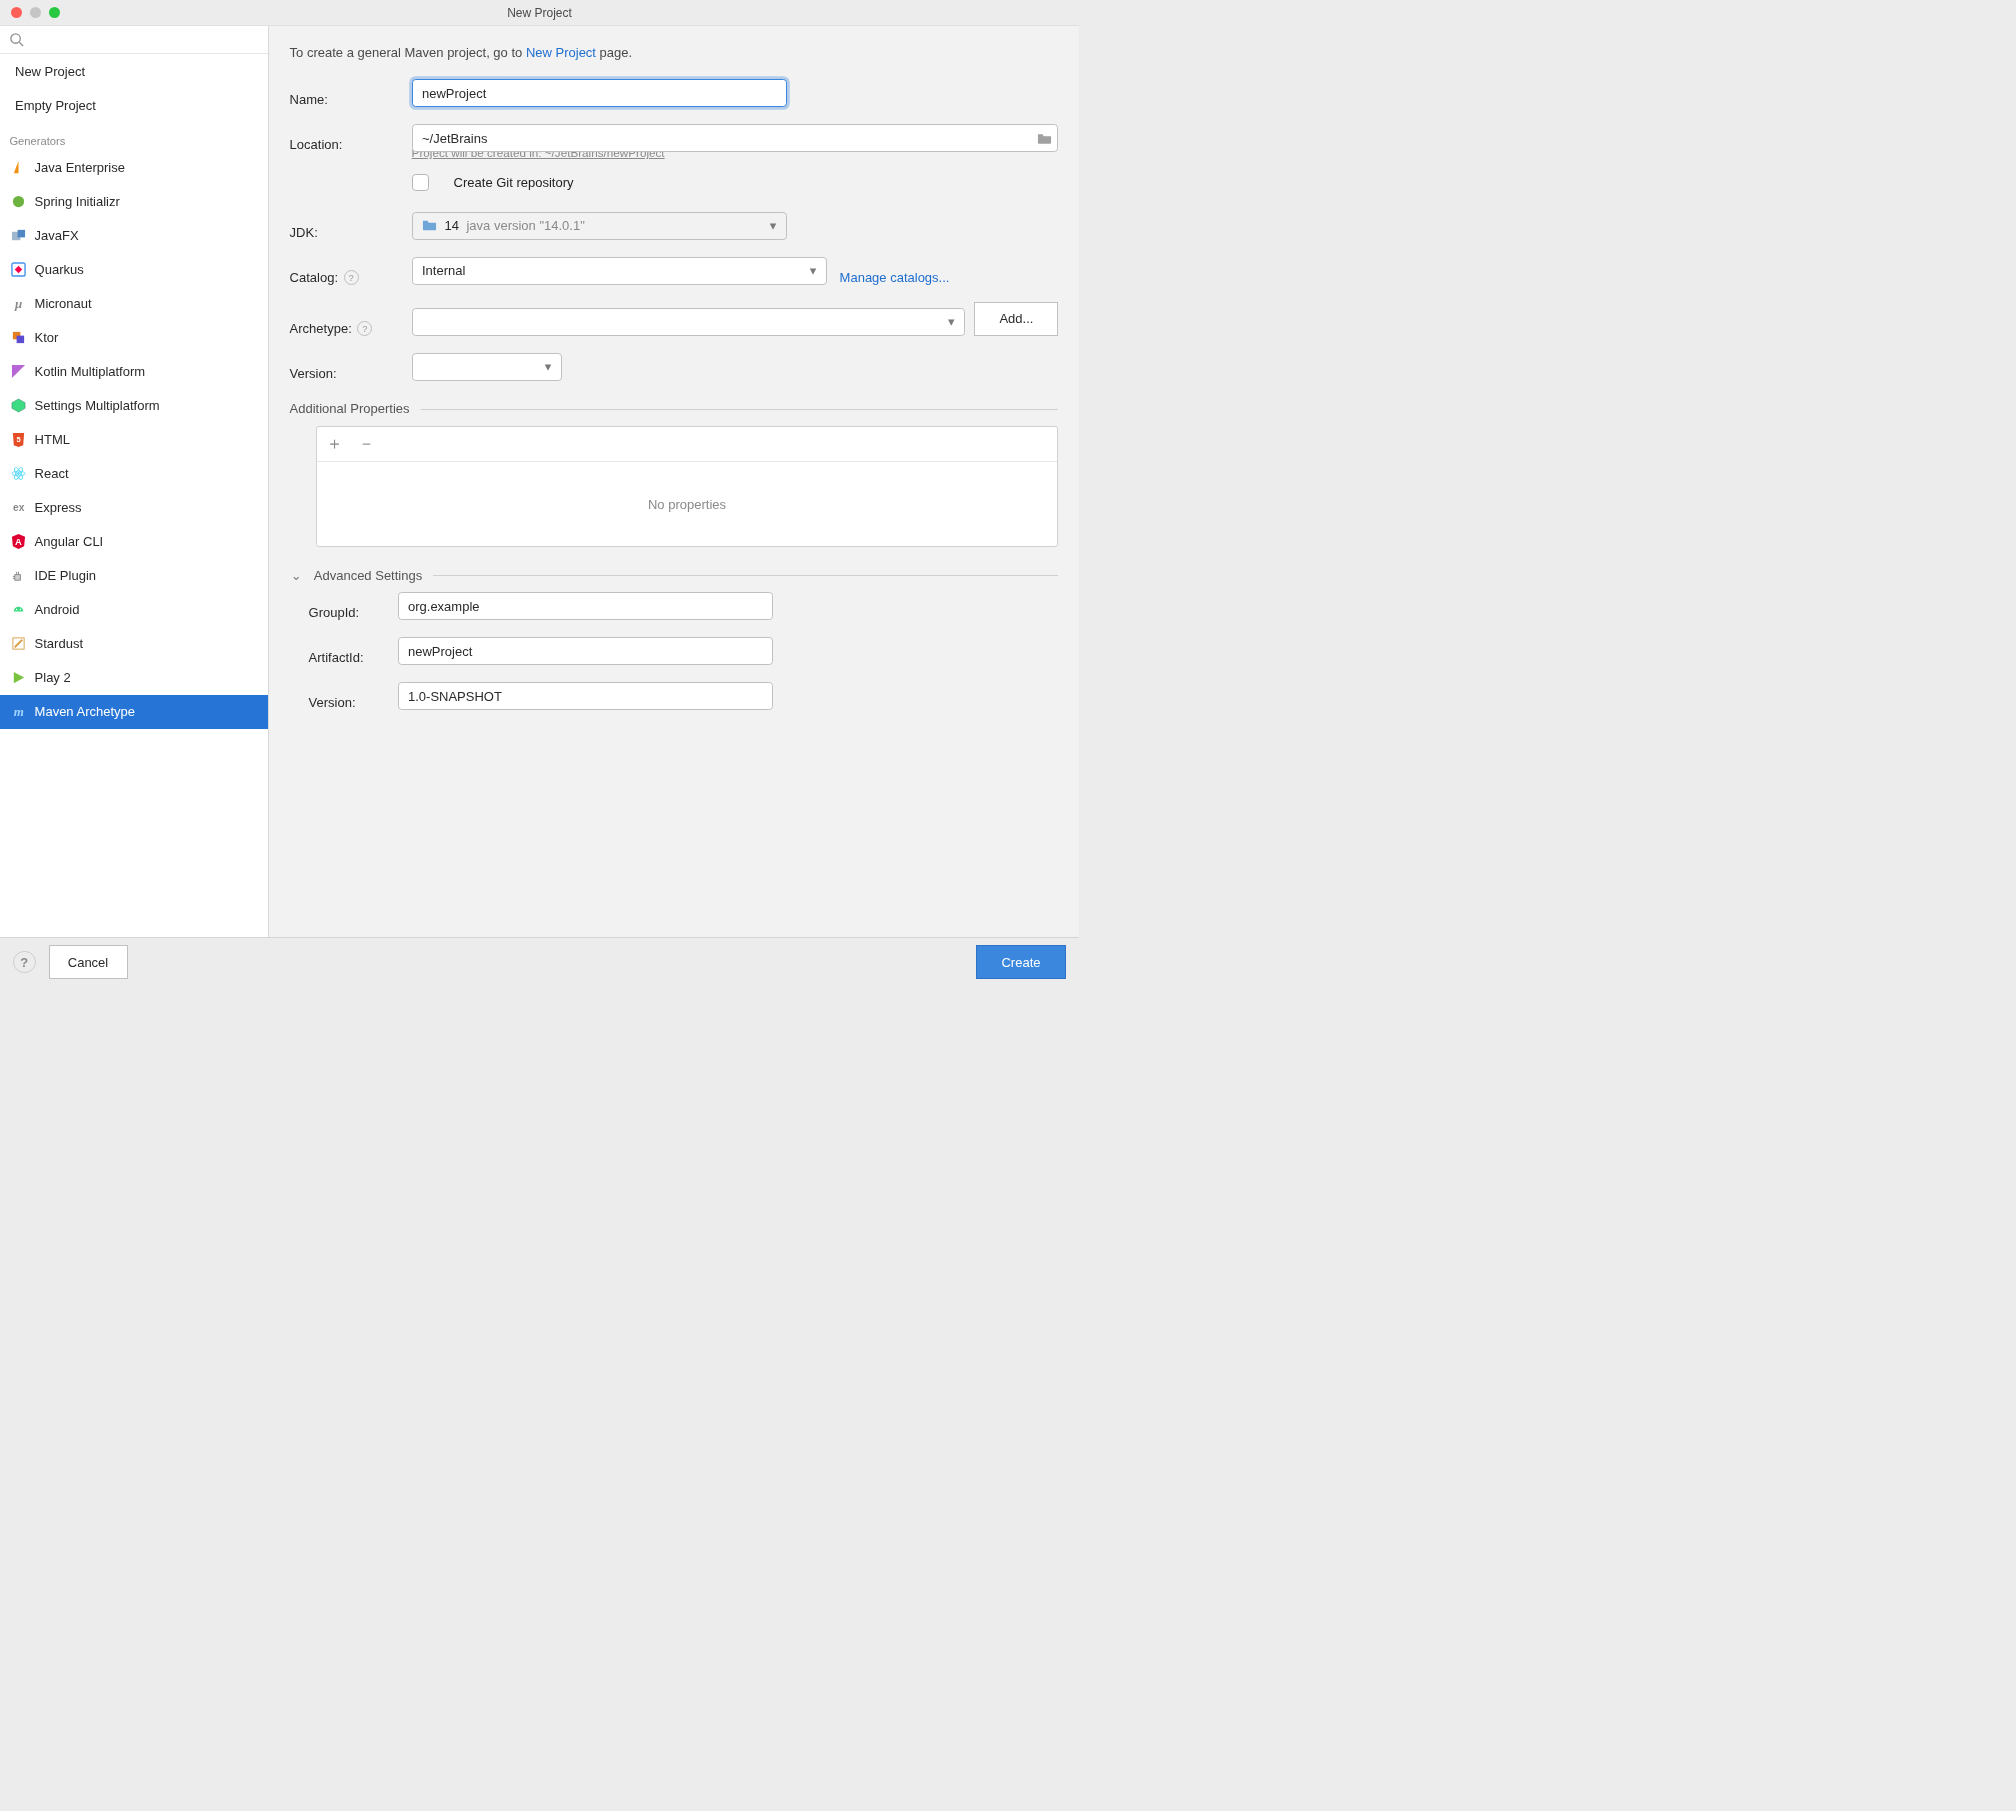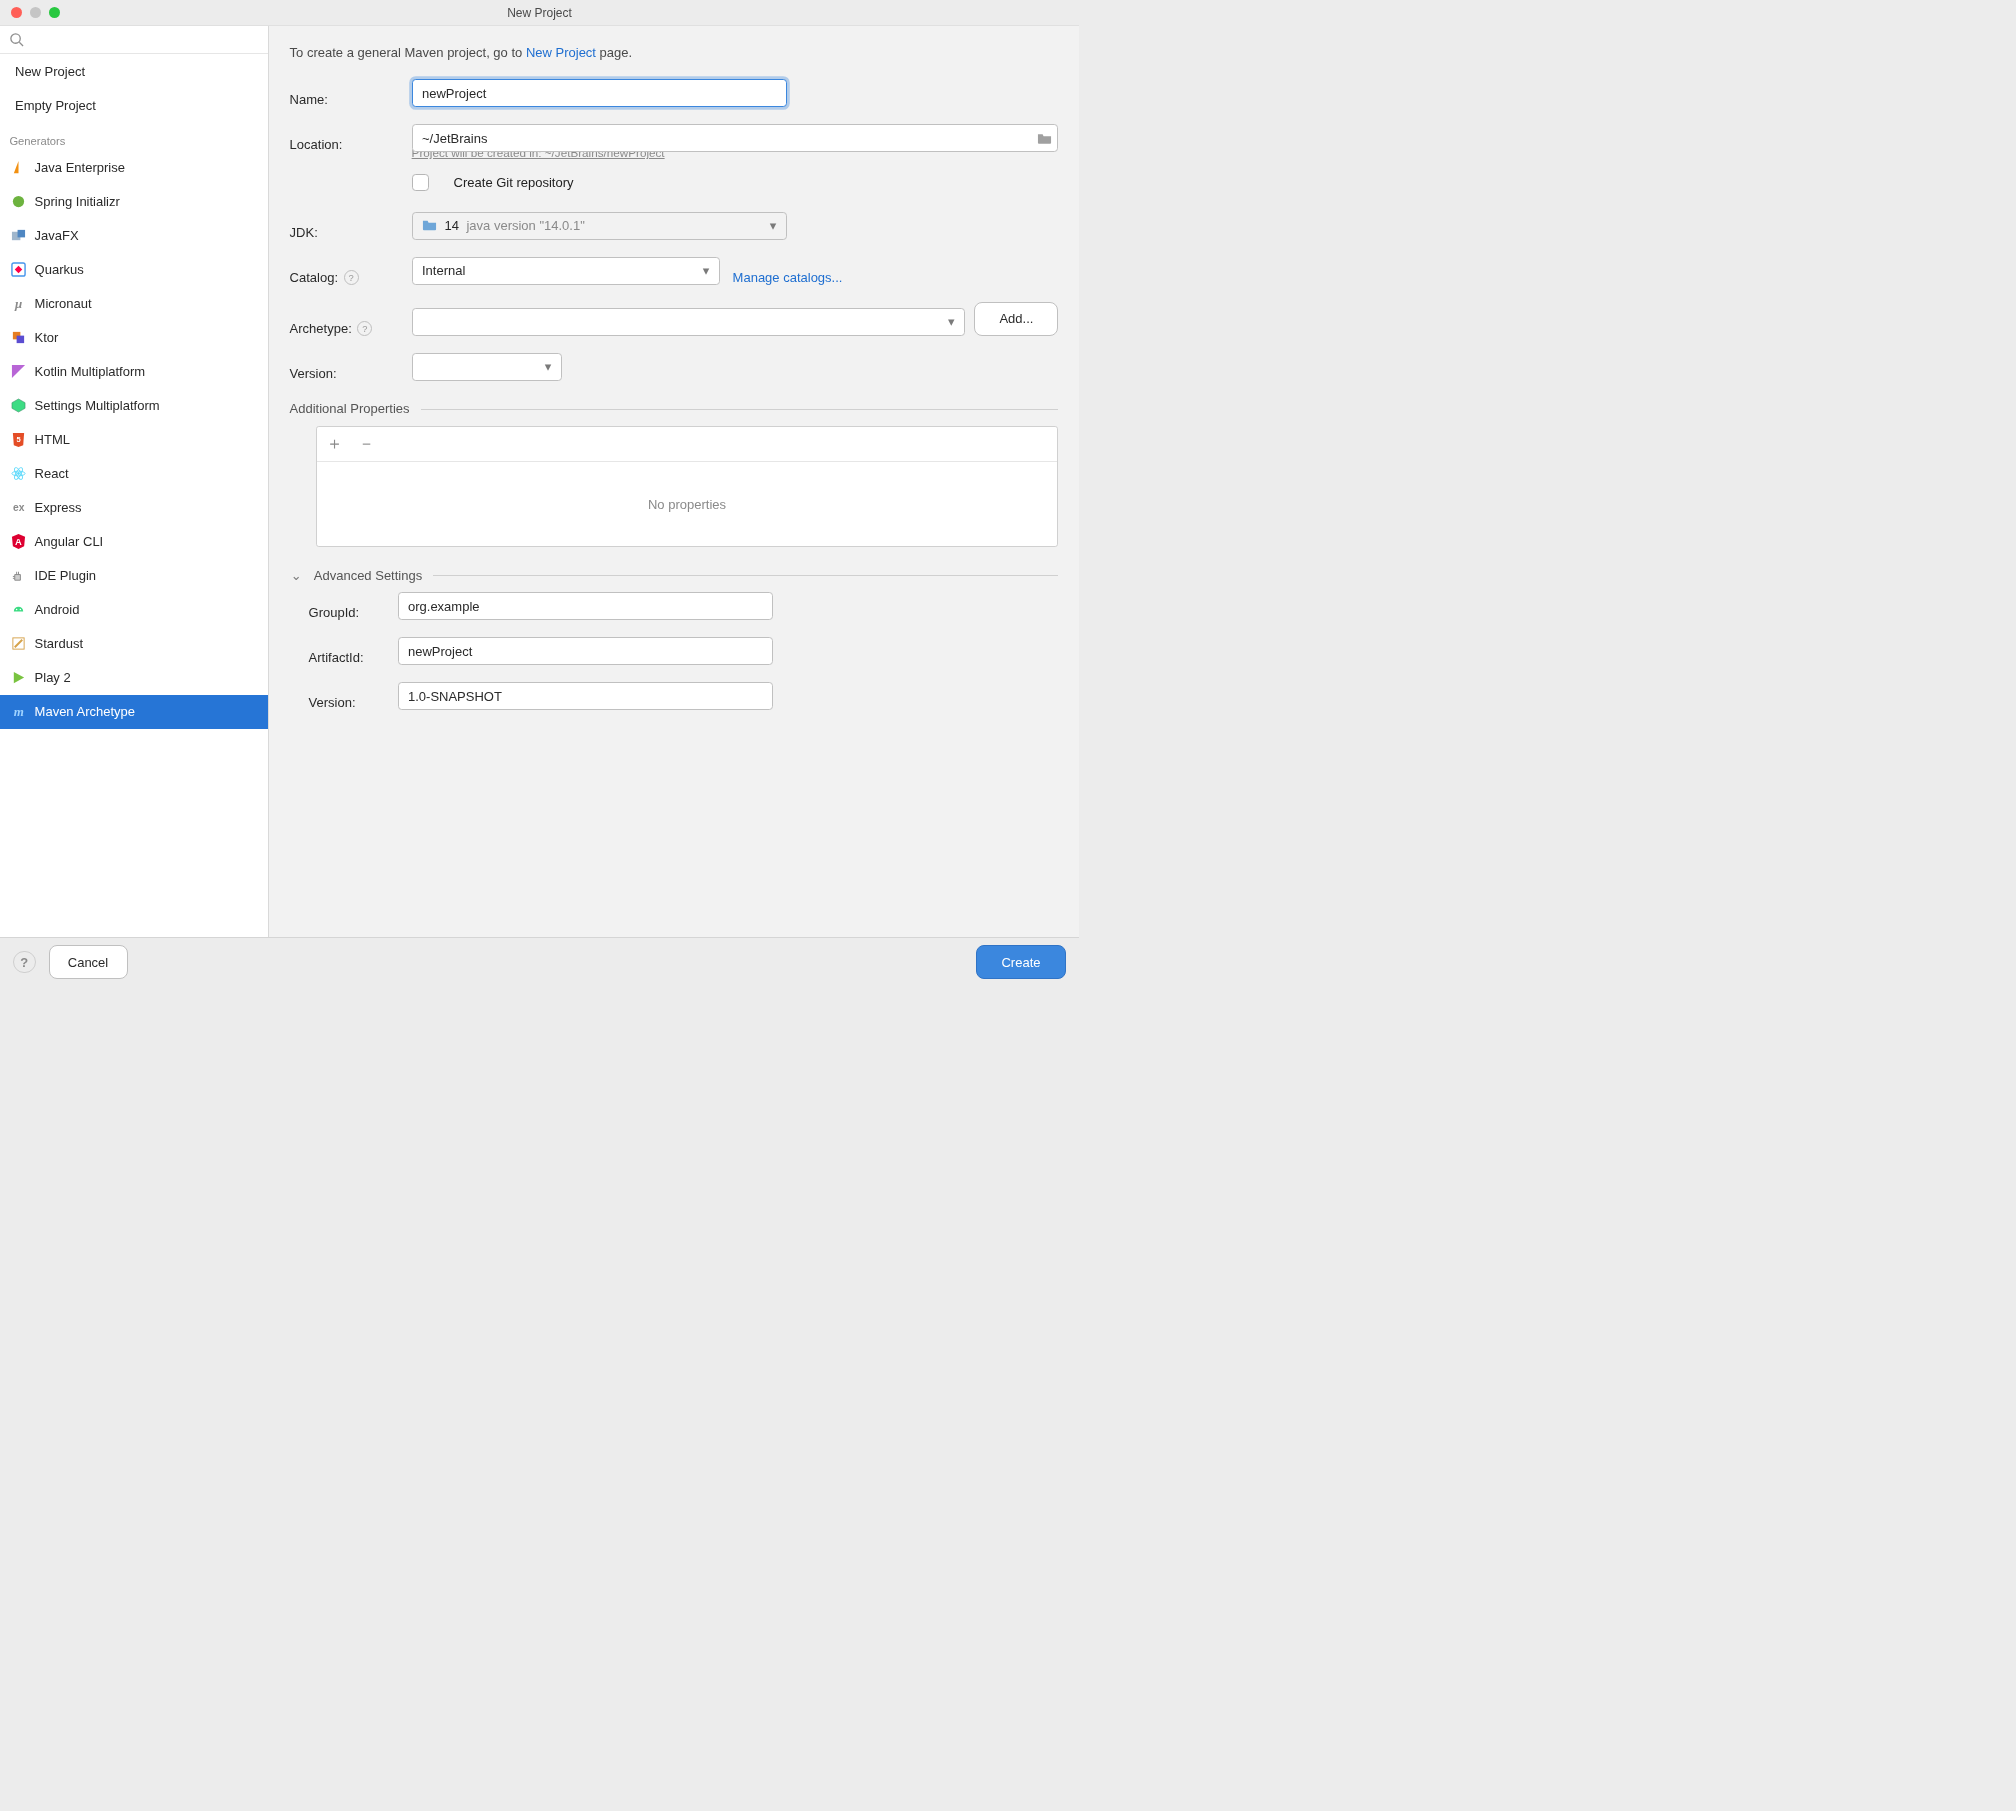--- a/index.html
+++ b/index.html
@@ -168,21 +168,21 @@
 
   .help-icon {
     width:15px; height:15px; border:0.9px solid #bfbfbf; border-radius:50%;
     display:inline-flex; align-items:center; justify-content:center;
     font-size:9.4px; color:#9a9a9a;
   }
 
   .link { color:#1e6ed0; cursor:default; }
 
   .btn {
-    height:28px; border:0.9px solid #c0c0c0; border-radius:8px;
+    height:28px; border:0.9px solid #c0c0c0; border-radius:0;
     background:#fff; padding:16px 13px; font-size:13px; color:#2a2a2a;
     display:inline-flex; align-items:center; justify-content:center;
     cursor:default;
   }
 
   
   .section {
     display:flex; align-items:center; gap:11.2px; margin-top:20.6px; margin-bottom:9.4px;
     color:#555; font-size:13px;
   }
@@ -438,21 +438,21 @@
         </span>
         <span class="chev">▾</span>
       </div>
     </div>
 
     <div class="form-row">
       <label class="fld-label">
         <span>Catalog:</span>
         <span class="help-icon">?</span>
       </label>
-      <div class="dropdown" style="width:308px">
+      <div class="dropdown" style="width:415px">
         <span class="dd-text">Internal</span>
         <span class="chev">▾</span>
       </div>
       <span class="link" style="margin-left:13px">Manage catalogs...</span>
     </div>
 
     <div class="form-row">
       <label class="fld-label">
         <span>Archetype:</span>
         <span class="help-icon">?</span>

